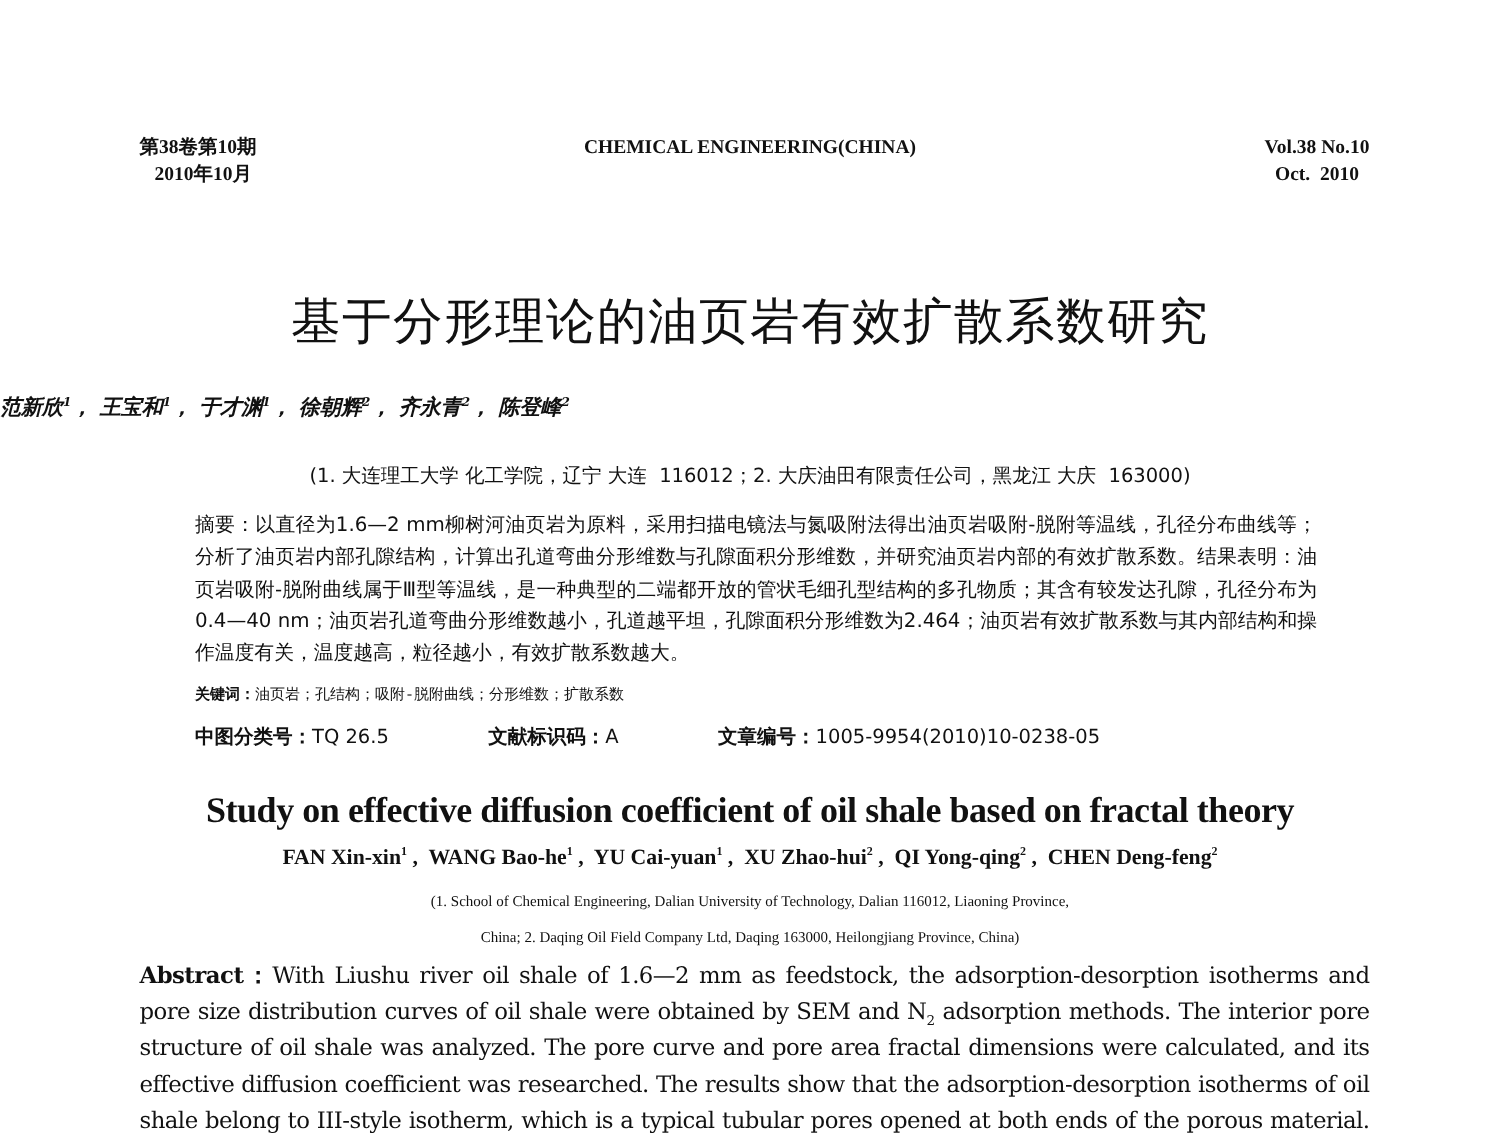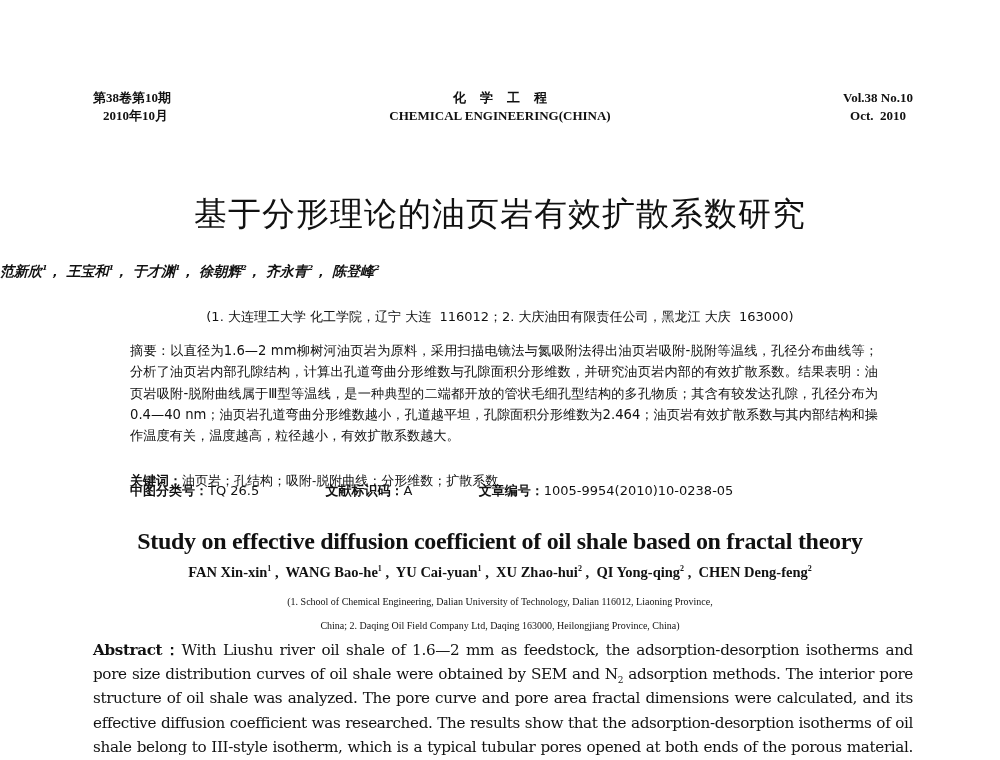--- a/index.html
+++ b/index.html
@@ -21,21 +21,21 @@
   }
   .authors-cn { left: 0; width: 1000px; top: 263px; text-align: left; font-size: 14px; font-weight: bold; font-family: "DejaVu Serif", serif; font-style: italic; }
   .affil-cn { left: 0; width: 1000px; top: 289px; text-align: center; font-size: 13px; font-family: "DejaVu Sans", sans-serif; margin-top: 19px; }
   sup { font-size: 8px; vertical-align: super; line-height: 0; }
 
   .abs-cn {
     left: 130px; top: 340px; width: 748px; white-space: normal;
     font-size: 13.2px; line-height: 21.3px; font-family: "DejaVu Sans", sans-serif; text-align: justify;
   }
   .abs-cn .lbl { font-weight: normal; }
-  .kw-cn { left: 130px; top: 472px; font-size: 13px; font-family: Liberation Sans, sans-serif; }
+  .kw-cn { left: 130px; top: 456px; font-size: 10px; font-family: Liberation Mono, monospace; }
   .cls-cn { left: 130px; top: 482px; font-size: 13px; font-family: "DejaVu Sans", sans-serif; }
   .cls-cn span.gap1 { display: inline-block; width: 58px; }
   .cls-cn span.gap2 { display: inline-block; width: 58px; }
   .lbl { font-weight: bold; }
 
   .title-en {
     left: 0; width: 1000px; top: 528px; text-align: center;
     font-size: 24px; font-weight: bold; font-family: "Liberation Serif", serif; letter-spacing: -0.3px;
   }
   .authors-en { left: 0; width: 1000px; top: 564px; text-align: center; font-size: 14.5px; font-weight: bold; font-family: "Liberation Serif", serif; }
@@ -50,21 +50,20 @@
   sub { font-size: 9px; vertical-align: sub; line-height: 0; }
 </style>
 </head>
 <body>
 
 <div class="abs hdr hdr-left">
   <div>第38卷第10期</div>
   <div class="l2">2010年10月</div>
 </div>
 <div class="abs hdr hdr-center">
-  <div class="cn">化学工程</div>
   <div>CHEMICAL ENGINEERING(CHINA)</div>
 </div>
 <div class="abs hdr hdr-right">
   <div>Vol.38 No.10</div>
   <div style="white-space:pre">Oct.  2010</div>
 </div>
 
 <div class="abs title-cn">基于分形理论的油页岩有效扩散系数研究</div>
 
 <div class="abs authors-cn">

